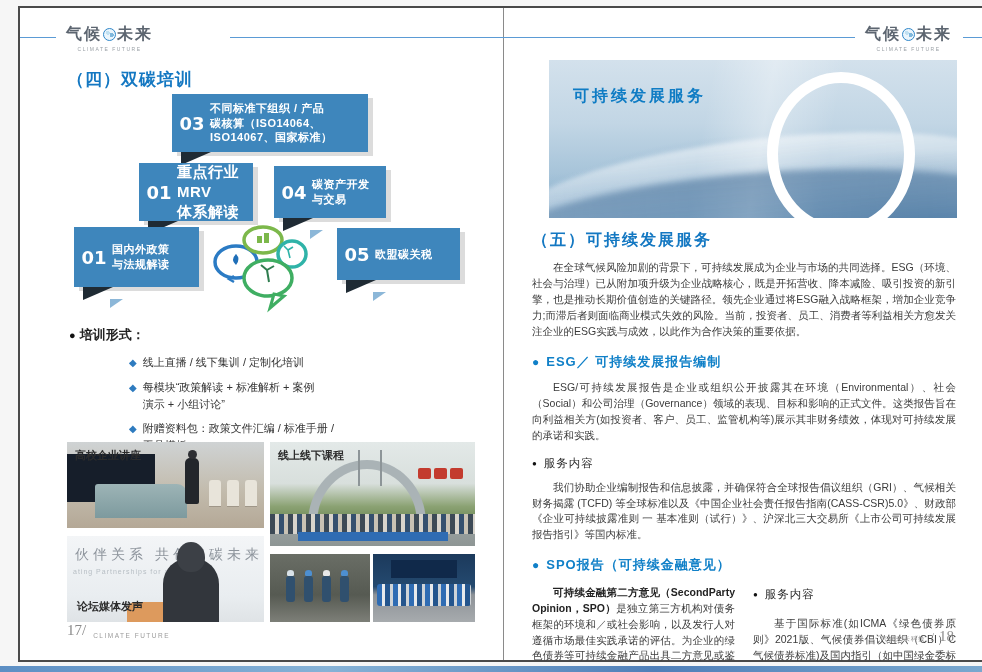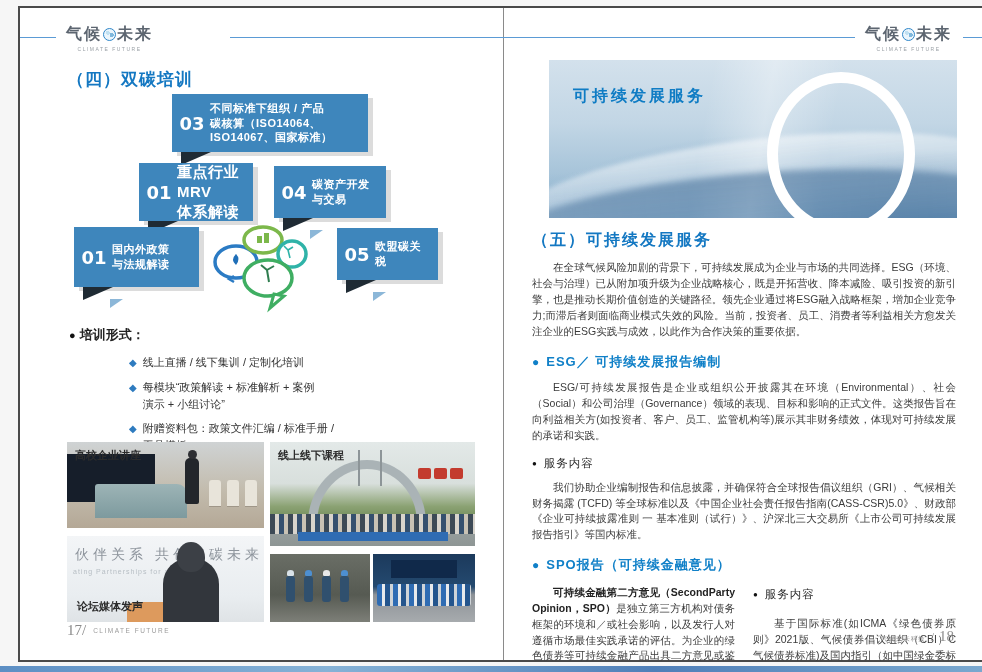--- a/index.html
+++ b/index.html
@@ -64,21 +64,21 @@
   .ph3 .couch { position:absolute; left:60px; top:66px; width:60px; height:20px; background:#dd9a5d; border-radius:8px 8px 0 0; }
   .ph3 .plabel { left:10px; bottom:8px; top:auto; }
   .ph4a { left:203px; top:112px; width:100px; height:68px; background:linear-gradient(180deg,#6a6e66 0%,#565a52 60%,#7d7f78 100%); }
   .ph4a .worker { position:absolute; top:22px; width:9px; height:26px; background:#30506e; border-radius:3px; }
   .ph4a .worker::before { content:""; position:absolute; left:1px; top:-6px; width:7px; height:6px; border-radius:50% 50% 20% 20%; background:var(--helmet,#d9e2e8); }
   .ph4b { left:306px; top:112px; width:102px; height:68px; background:linear-gradient(180deg,#1c3a5c 0%,#24496f 48%,#8d9297 60%,#a7abae 100%); }
   .ph4b .crowd2 { position:absolute; left:4px; top:30px; width:94px; height:22px;
     background:repeating-linear-gradient(90deg,#2f6cb3 0 5px,#e8eaec 5px 8px,#24558d 8px 13px,#cfd4d8 13px 16px); border-radius:3px; }
   .ph4b .screenblue { position:absolute; left:18px; top:6px; width:66px; height:18px; background:#10294a; }
 
-  .lp-footer { position:absolute; left:47px; top:614px; display:flex; align-items:center; gap:7px; color:#8a8a8a; }
+  .lp-footer { position:absolute; left:47px; top:614px; display:flex; align-items:flex-end; gap:7px; color:#8a8a8a; }
   .lp-footer .pn { font-size:15px; font-family:"Liberation Serif","DejaVu Serif",serif; }
   .lp-footer .bt { font-size:6.5px; letter-spacing:1.5px; color:#9b9b9b; }
 
   
   .right-page { position:absolute; left:483px; top:0; width:481px; height:652px; }
   .banner { position:absolute; left:46px; top:52px; width:408px; height:158px; overflow:hidden;
     background:
       linear-gradient(100deg, rgba(255,255,255,0) 38%, rgba(255,255,255,0.35) 52%, rgba(255,255,255,0) 68%),
       radial-gradient(ellipse 300px 150px at 92% 115%, #2f6292 0%, rgba(47,98,146,0) 62%),
       radial-gradient(ellipse 420px 190px at 55% 125%, #5d8fba 0%, rgba(93,143,186,0) 65%),
@@ -149,21 +149,21 @@
       <i class="tail-dark"></i>
         <i class="tail-blue"></i>
     </div>
     <div class="fc-box" style="left:54px;top:219px;width:125px;height:60px;">
       <div class="num">01</div>
       <div class="txt">国内外政策
 与法规解读</div>
       <i class="tail-dark"></i>
         <i class="tail-blue"></i>
     </div>
-    <div class="fc-box" style="left:317px;top:220px;width:101px;height:52px;">
+    <div class="fc-box" style="left:317px;top:220px;width:123px;height:52px;">
       <div class="num">05</div>
       <div class="txt">欧盟碳关税</div>
       <i class="tail-dark"></i>
         <i class="tail-blue"></i>
     </div>
 
     <svg class="brain" viewBox="0 0 108 94">
       <ellipse cx="26" cy="42" rx="21" ry="16" fill="#fff" stroke="#2b7bc4" stroke-width="3.5"></ellipse>
       <ellipse cx="53" cy="20" rx="19" ry="13" fill="#fff" stroke="#7cb84b" stroke-width="3.5"></ellipse>
       <ellipse cx="82" cy="34" rx="14" ry="13" fill="#fff" stroke="#2fb3a8" stroke-width="3.5"></ellipse>

